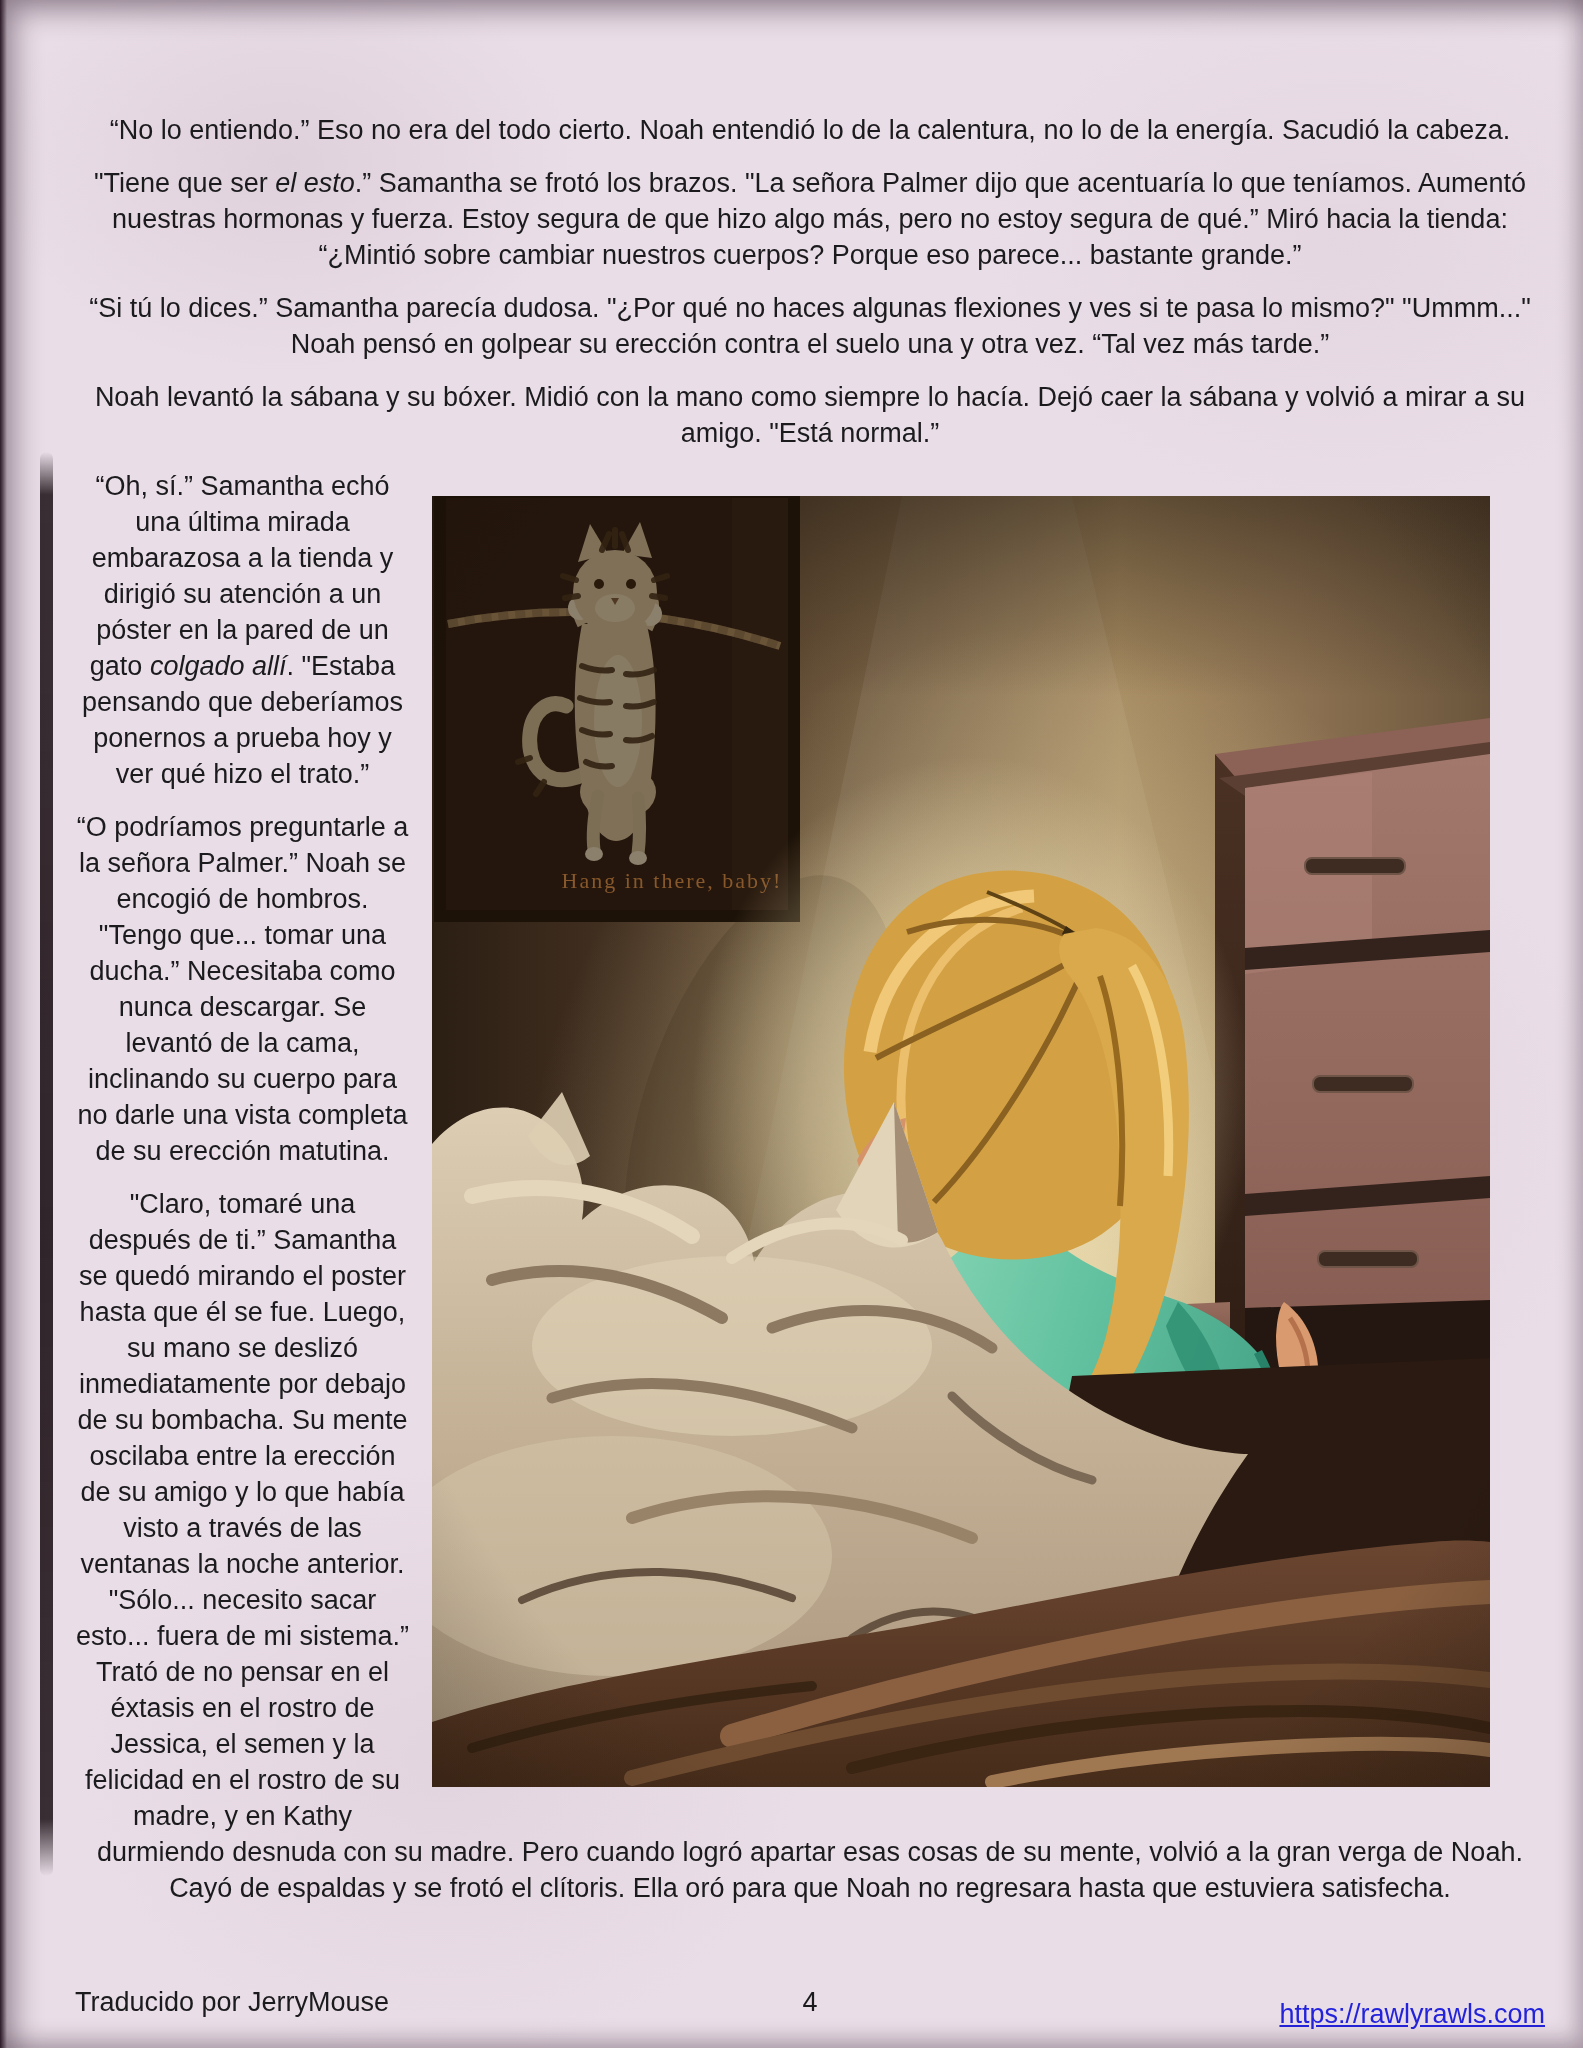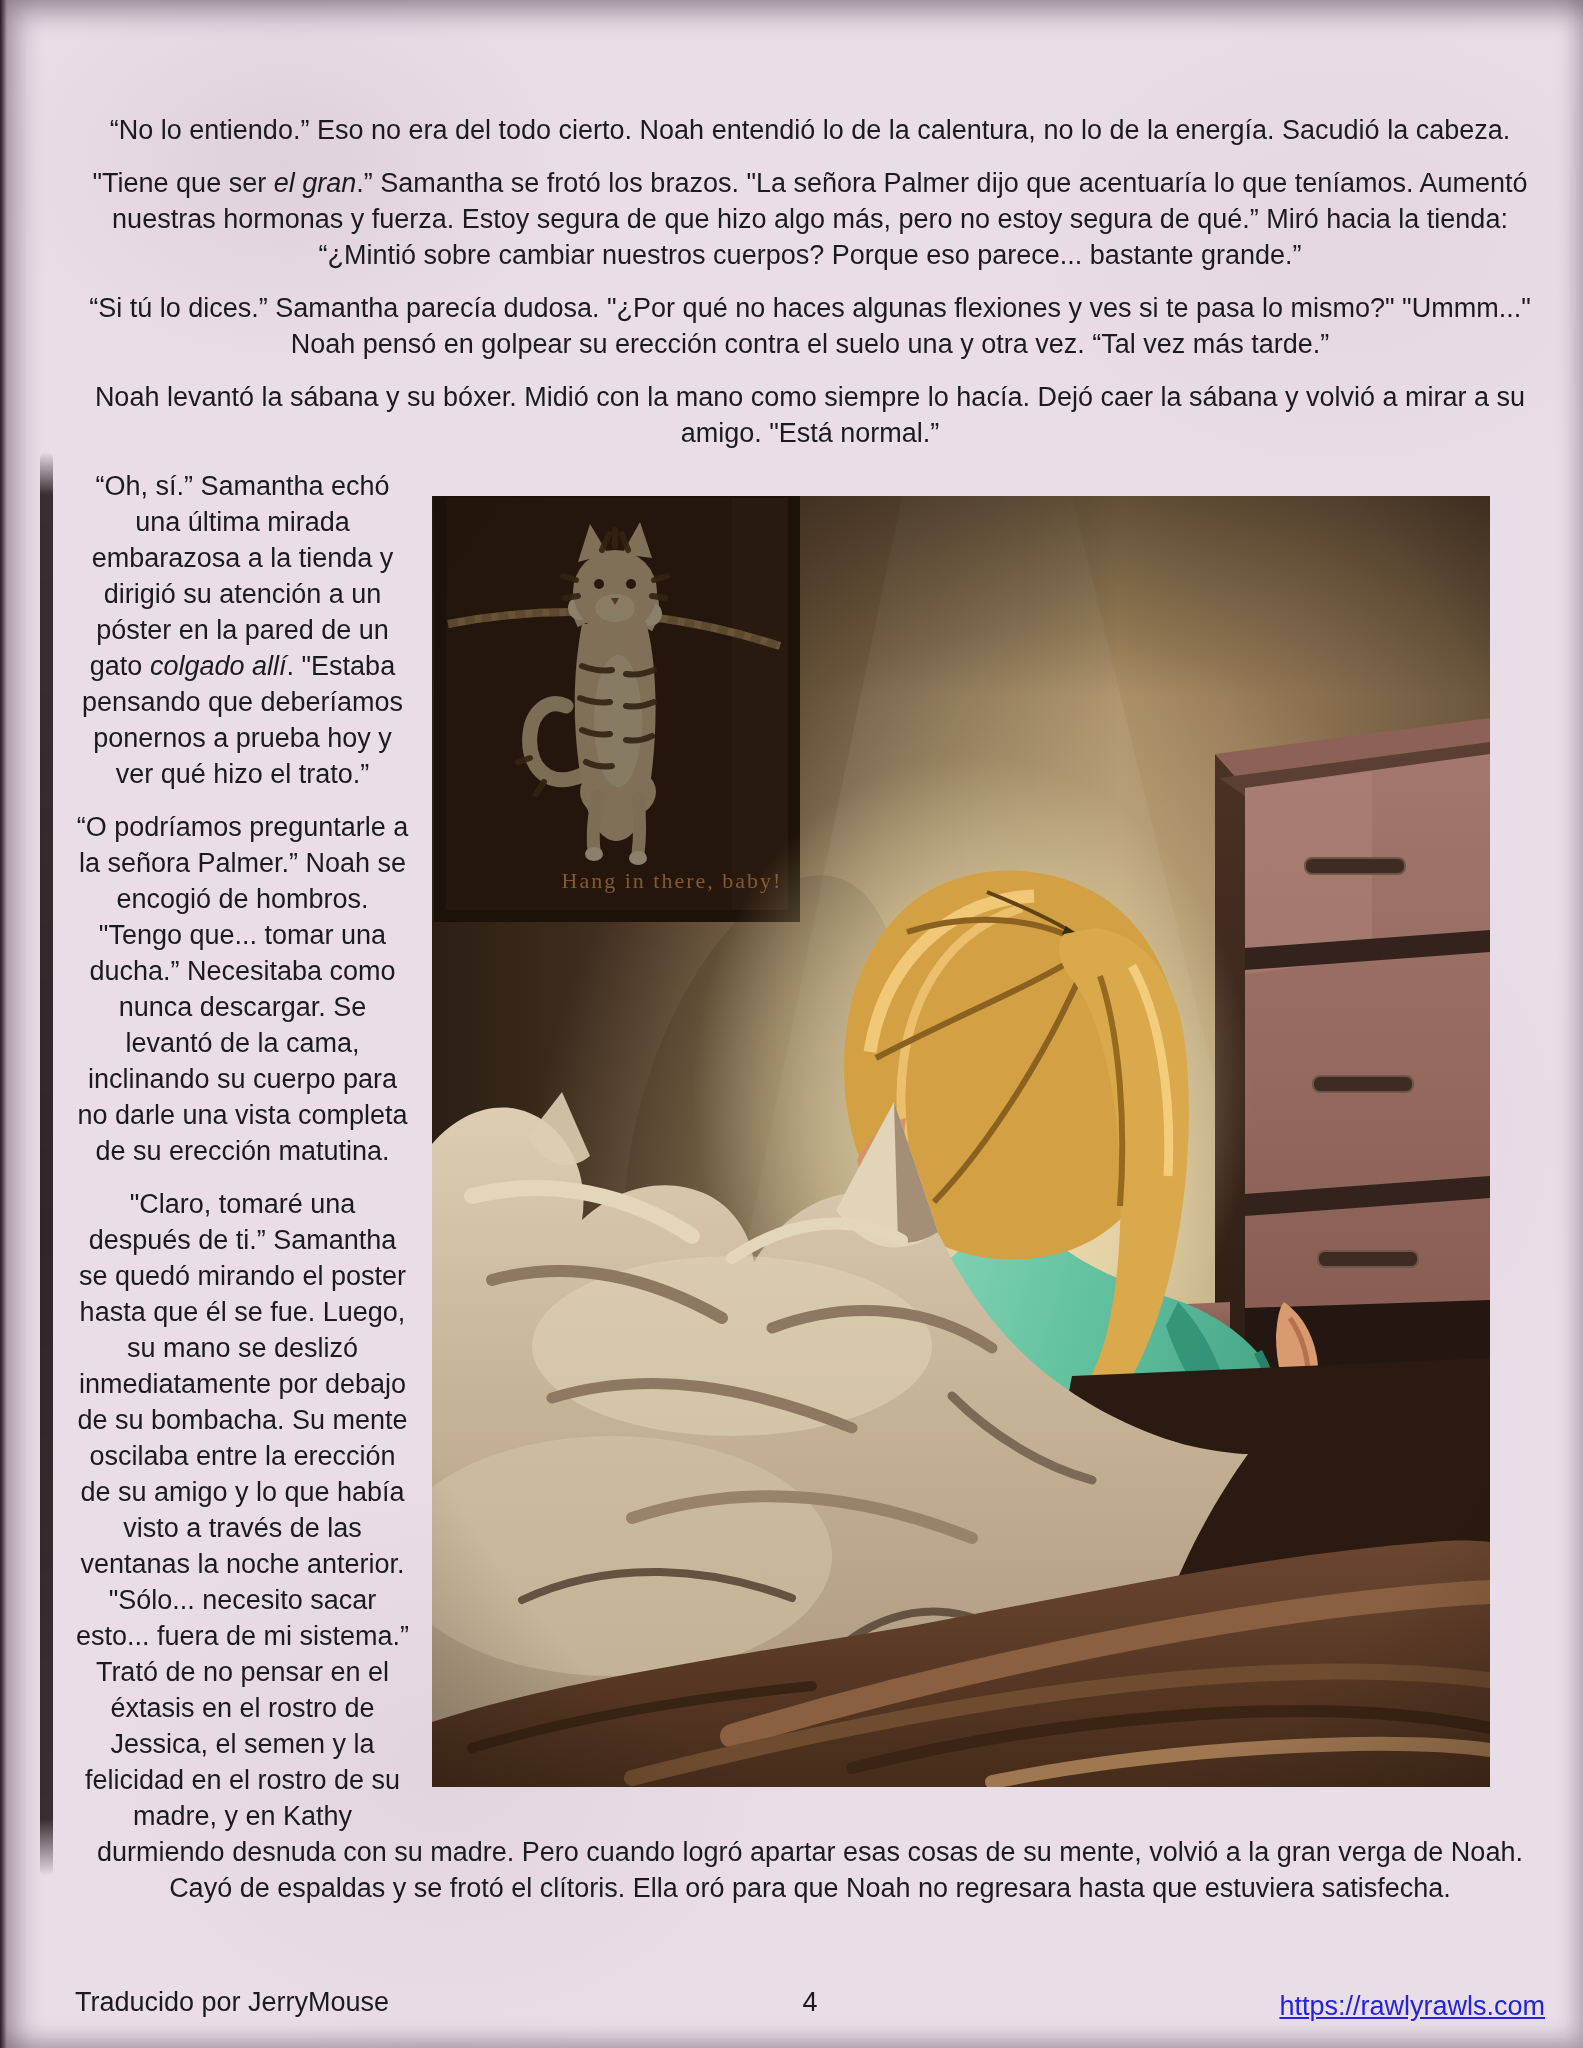--- a/index.html
+++ b/index.html
@@ -26,29 +26,29 @@
   .content{position:absolute;left:75px;top:112px;width:1470px;
     font-size:27px;line-height:36px;text-align:left;}
   .content p{margin:0 0 17px 0;text-align:center;}
   .illustration{float:right;width:1058px;height:1291px;margin:28px 55px 22px 22px;
     background:#231811;}
   .illustration svg{display:block;width:1058px;height:1291px;}
 
   .footer{position:absolute;left:75px;top:1984px;width:1470px;height:40px;font-size:27px;line-height:36px;}
   .footer .translator{position:absolute;left:0;top:0;}
   .footer .pagenum{position:absolute;left:50%;transform:translateX(-50%);top:0;}
-  .footer .site-link{position:absolute;right:0;top:4px;color:#2323dc;text-decoration:underline;}
+  .footer .site-link{position:absolute;right:0;top:12px;color:#2323dc;text-decoration:underline;}
 </style>
 </head>
 <body>
 
 <div class="content">
   <p><span>“No lo entiendo.” Eso no era del todo cierto. Noah entendió lo de la calentura, no lo de la energía. Sacudió la cabeza.</span></p>
 
-  <p><span>"Tiene que ser </span><em>el gran</em><span>.” Samantha se frotó los brazos. "La señora Palmer dijo que acentuaría lo que teníamos. Aumentó nuestras hormonas y fuerza. Estoy segura de que hizo algo más, pero no estoy segura de qué.” Miró hacia la tienda: “¿Mintió sobre cambiar nuestros cuerpos? Porque eso parece... bastante grande.”</span></p>
+  <p><span>"Tiene que ser </span><em>el esto</em><span>.” Samantha se frotó los brazos. "La señora Palmer dijo que acentuaría lo que teníamos. Aumentó nuestras hormonas y fuerza. Estoy segura de que hizo algo más, pero no estoy segura de qué.” Miró hacia la tienda: “¿Mintió sobre cambiar nuestros cuerpos? Porque eso parece... bastante grande.”</span></p>
 
   <p><span>“Si tú lo dices.” Samantha parecía dudosa. "¿Por qué no haces algunas flexiones y ves si te pasa lo mismo?" "Ummm..." Noah pensó en golpear su erección contra el suelo una y otra vez. “Tal vez más tarde.”</span></p>
 
   <p><span>Noah levantó la sábana y su bóxer. Midió con la mano como siempre lo hacía. Dejó caer la sábana y volvió a mirar a su amigo. "Está normal.”</span></p>
 
   <div class="illustration">
     <svg viewBox="0 0 1058 1291" xmlns="http://www.w3.org/2000/svg">
       <defs>
         <linearGradient id="wallGrad" x1="0" y1="0" x2="1" y2="0">
           <stop offset="0" stop-color="#2b1e13"></stop>

